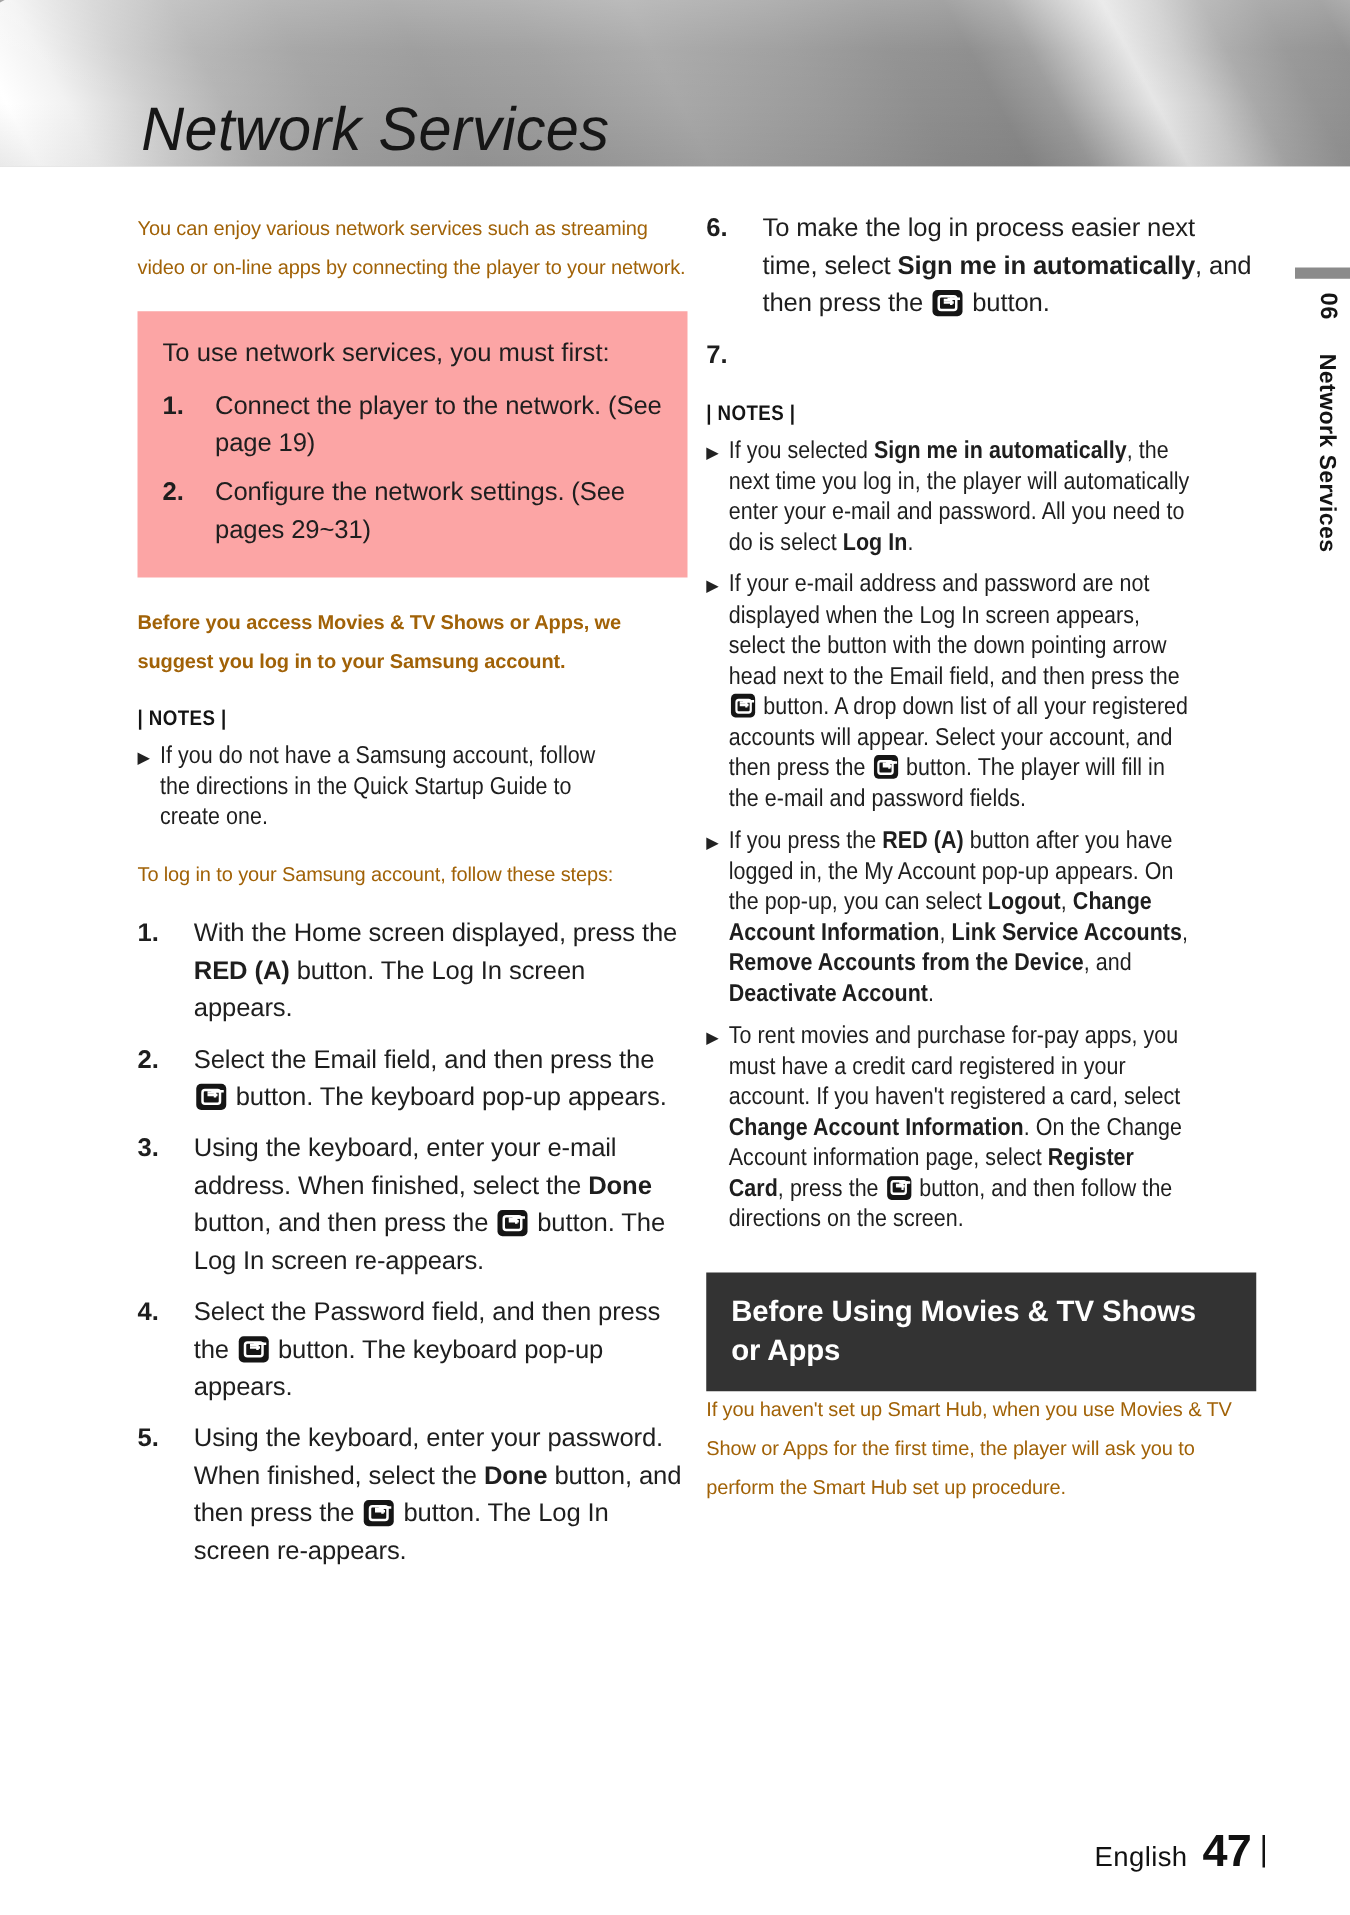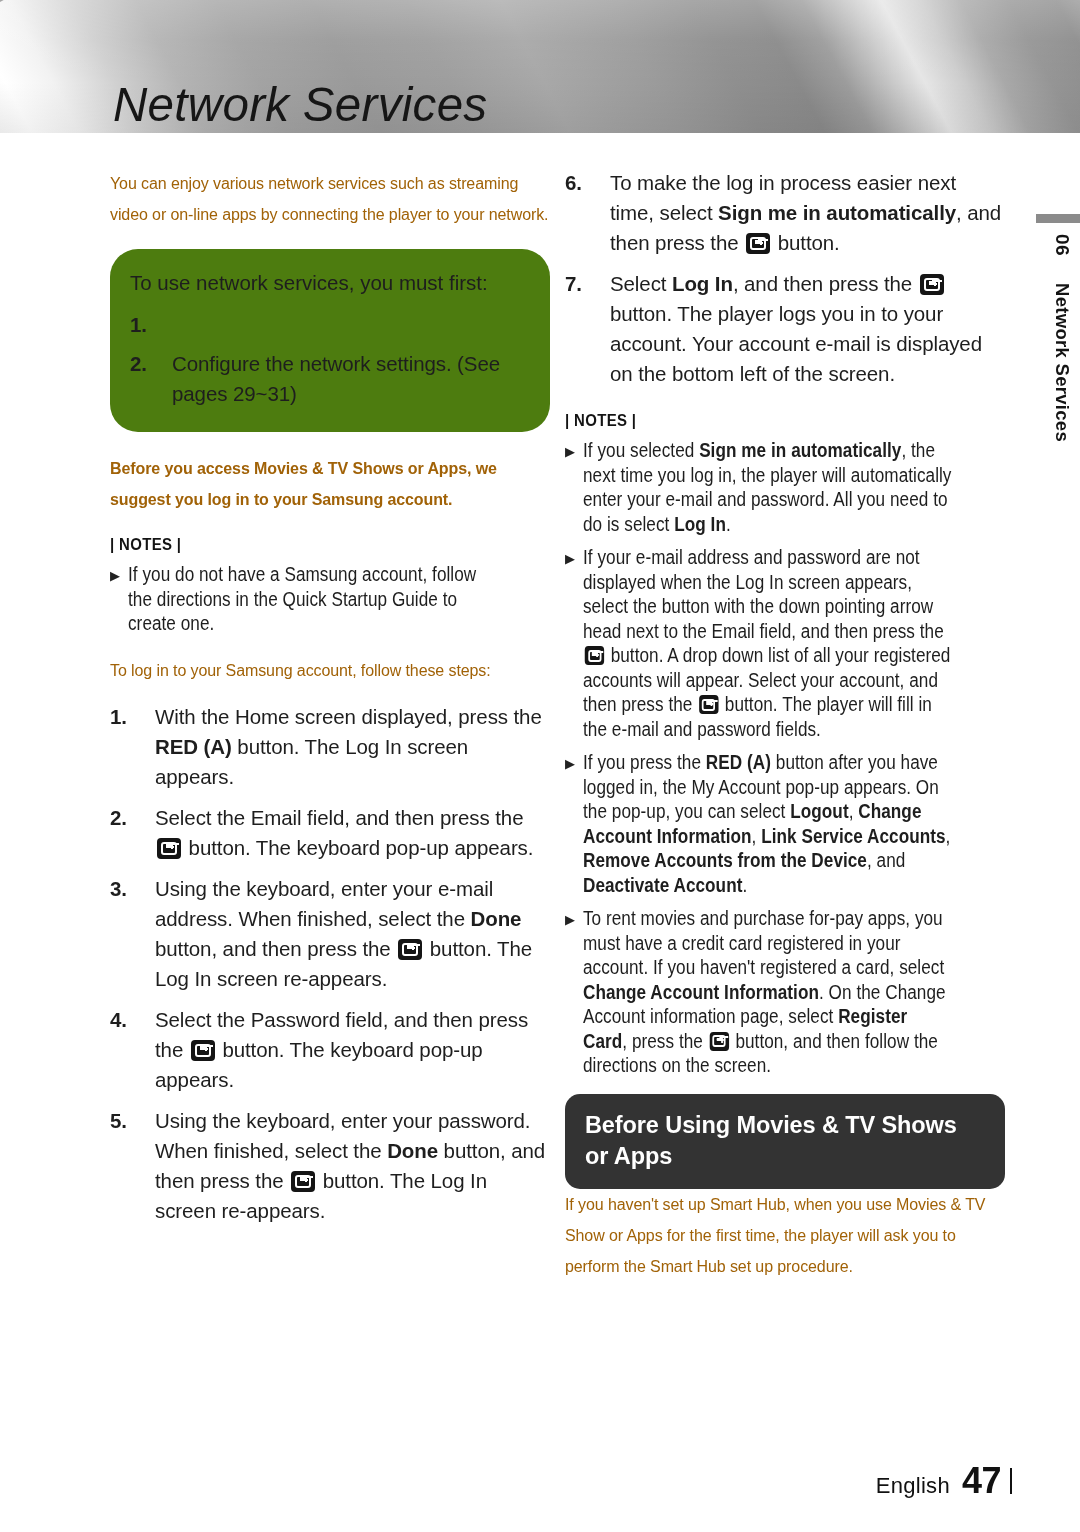--- a/index.html
+++ b/index.html
@@ -141,26 +141,25 @@
   .para {
     font-size: 16px;
     line-height: 31px;
     color: #a16207;
     margin: 0 0 0 0;
     letter-spacing: -0.1px;
   }
 
   
   .callout {
-    background: #4d7c0f;
+    background: #fca5a5;
     margin-top: 19px;
     padding: 19px 4px 23px 20px;
     box-sizing: border-box;
     width: 440px;
-    border-radius: 28px;
   }
   .callout .intro {
     font-size: 20.5px;
     line-height: 29px;
     margin-bottom: 13px;
     color: #1e1e1e;
   }
 
   
   .steps { margin: 0; padding: 0; list-style: none; }
@@ -336,20 +335,21 @@
 
 <div class="col col-left">
 
   <p class="para">You can enjoy various network services such as streaming video or on-line apps by connecting the player to your network.</p>
 
   <div class="callout">
     <div class="intro">To use network services, you must first:</div>
     <ul class="steps">
       <li>
         <span class="num">1.</span>
+        <span class="txt">Connect the player to the network. (See page 19)</span>
       </li>
       <li>
         <span class="num">2.</span>
         <span class="txt">Configure the network settings. (See pages 29~31)</span>
       </li>
     </ul>
   </div>
 
 
   <p class="para" style="margin-top:21px;font-weight:bold;">Before you access Movies &amp; TV Shows or Apps, we suggest you log in to your Samsung account.</p>
@@ -390,21 +390,20 @@
 
 <div class="col col-right">
 
   <ul class="steps steps-main">
     <li>
       <span class="num">6.</span>
       <span class="txt"><span>To make the log in process easier next time, select </span><b>Sign me in automatically</b><span>, and then press the </span><span class="ebtn"><span class="hook"></span><span class="tick"></span></span><span> button.</span></span>
     </li>
     <li>
       <span class="num">7.</span>
-      <span class="txt"><span>Select </span><b>Log In</b><span>, and then press the </span><span class="ebtn"><span class="hook"></span><span class="tick"></span></span><span> button. The player logs you in to your account. Your account e-mail is displayed on the bottom left of the screen.</span></span>
     </li>
   </ul>
 
   <div class="notes-title" style="margin-top:22px;">| NOTES |</div>
 
   <ul class="notes">
     <li>
       <span class="bullet">▶</span>
       <span class="ntxt"><span>If you selected </span><b>Sign me in automatically</b><span>, the next time you log in, the player will automatically enter your e-mail and password. All you need to do is select </span><b>Log In</b><span>.</span></span>
     </li>
@@ -418,21 +417,21 @@
       <span class="bullet">▶</span>
       <span class="ntxt"><span>If you press the </span><b>RED (A)</b><span> button after you have logged in, the My Account pop-up appears. On the pop-up, you can select </span><b>Logout</b><span>, </span><b>Change Account Information</b><span>, </span><b>Link Service Accounts</b><span>, </span><b>Remove Accounts from the Device</b><span>, and </span><b>Deactivate Account</b><span>.</span></span>
     </li>
 
     <li>
       <span class="bullet">▶</span>
       <span class="ntxt"><span>To rent movies and purchase for-pay apps, you must have a credit card registered in your account. If you haven't registered a card, select </span><b>Change Account Information</b><span>. On the Change Account information page, select </span><b>Register Card</b><span>, press the </span><span class="ebtn"><span class="hook"></span><span class="tick"></span></span><span> button, and then follow the directions on the screen.</span></span>
     </li>
   </ul>
 
-  <div class="sect-header" style="margin-top:16px;border-radius:15px;">Before Using Movies &amp; TV Shows or Apps</div>
+  <div class="sect-header" style="margin-top:30px;">Before Using Movies &amp; TV Shows or Apps</div>
 
   <p class="para" style="">If you haven't set up Smart Hub, when you use Movies &amp; TV Show or Apps for the first time, the player will ask you to perform the Smart Hub set up procedure.</p>
 </div>
 
 <div class="footer">
   <span class="lang">English</span>
   <span class="pageno">47</span>
   <span class="rule"></span>
 </div>
 

